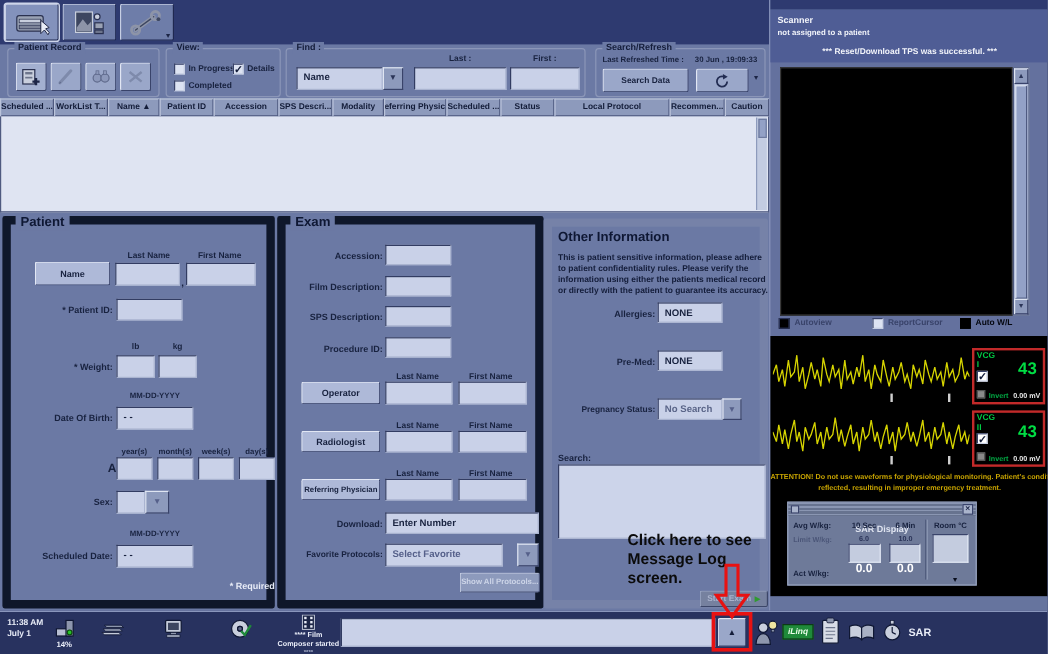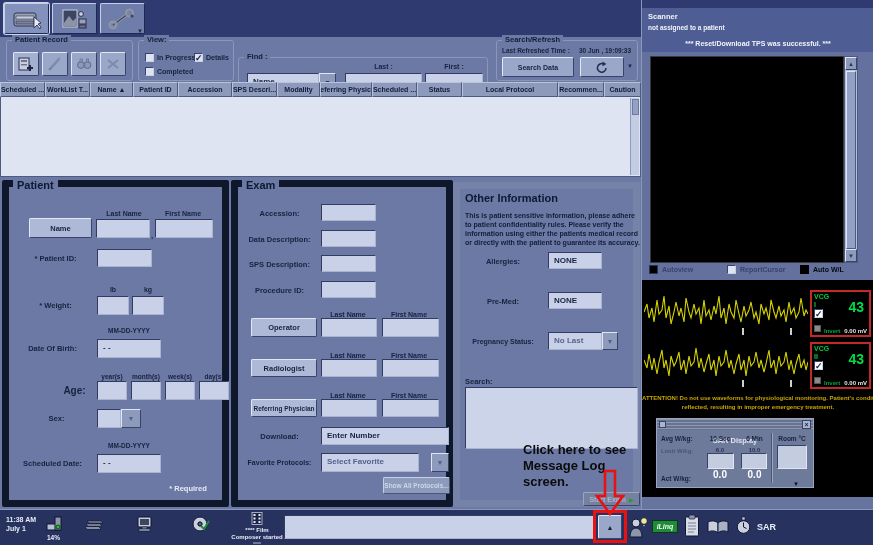--- a/index.html
+++ b/index.html
@@ -2,21 +2,21 @@
 <html><head>
 <meta charset="utf-8">
 <style>
   html,body{margin:0;padding:0;background:#3a4468;}
   *{box-sizing:border-box;}
   .screen{position:relative;width:873px;height:545px;overflow:hidden;background:#6b79a4;
     font-family:"Liberation Sans",sans-serif;-webkit-font-smoothing:antialiased;}
   .a{position:absolute;}
   .l{position:absolute;font-weight:bold;color:#18223f;font-size:8px;white-space:nowrap;line-height:10px;}
   .lc{text-align:center;}
-  .lr{text-align:center;}
+  .lr{text-align:right;}
   .inp{position:absolute;background:#c9d1e8;border:1px solid;border-color:#323c62 #aab4d0 #aab4d0 #323c62;
     font-size:8px;font-weight:bold;color:#18223f;padding:3px 0 0 5px;}
   .btn{position:absolute;background:#aeb9d8;border:1px solid;border-color:#e2e7f4 #39436a #39436a #e2e7f4;
     font-size:7.5px;font-weight:bold;color:#18223f;display:flex;align-items:center;justify-content:center;
     border-radius:2px;white-space:nowrap;}
   .rbtn{background:#9aa7c9;}
   .darr{position:absolute;background:#8d9abc;border:1px solid;border-color:#dfe5f2 #39436a #39436a #dfe5f2;
     color:#2b3558;display:flex;align-items:center;justify-content:center;font-size:7px;}
   .gb{position:absolute;border:1px solid #8b96b8;border-radius:3px;}
   .gbt{position:absolute;top:-6px;left:5px;background:#6b79a4;padding:0 3px;font-size:7.5px;font-weight:bold;
@@ -103,21 +103,21 @@
   <div class="gb" style="left:138px;top:40px;width:96px;height:41px;">
     <span class="gbt">View:</span>
     <span class="cb" style="left:6px;top:12px;"></span>
     <span class="l" style="left:18px;top:12px;font-size:7px;">In Progress</span>
     <span class="cb" style="left:6px;top:26px;"></span>
     <span class="l" style="left:18px;top:26px;font-size:7px;">Completed</span>
     <span class="cb" style="left:55px;top:12px;">✓</span>
     <span class="l" style="left:67px;top:12px;font-size:7px;">Details</span>
   </div>
 
-  <div class="gb" style="left:238px;top:57px;width:250px;height:41px;">
+  <div class="gb" style="left:238px;top:40px;width:250px;height:41px;">
     <span class="gbt">Find :</span>
     <div class="inp" style="left:8px;top:15px;width:72px;height:19px;">
       <span>Name</span>
     </div>
     <div class="darr" style="left:80px;top:15px;width:17px;height:19px;">▼</div>
     <span class="l lc" style="left:106px;top:4px;width:77px;font-size:7px;">Last :</span>
     <div class="inp" style="left:106px;top:15px;width:77px;height:19px;"></div>
     <span class="l lc" style="left:186px;top:4px;width:58px;font-size:7px;">First :</span>
     <div class="inp" style="left:186px;top:15px;width:58px;height:19px;"></div>
   </div>
@@ -198,21 +198,21 @@
     <div class="inp" style="left:88px;top:267px;width:64px;height:19px;">
       <span>- -</span>
     </div>
     <span class="l lr" style="left:138px;top:297px;width:82px;color:#e8ecf7;font-size:7.5px;">* Required</span>
   </div>
 
   <div class="panel" style="left:231px;top:180px;width:222px;height:327px;">
     <span class="ptitle">Exam</span>
     <span class="l lr" style="left:2px;top:22px;width:79px;font-size:7.5px;">Accession:</span>
     <div class="inp" style="left:83px;top:17px;width:55px;height:17px;"></div>
-    <span class="l lr" style="left:2px;top:48px;width:79px;font-size:7.5px;">Data Description:</span>
+    <span class="l lr" style="left:2px;top:48px;width:79px;font-size:7.5px;">Film Description:</span>
     <div class="inp" style="left:83px;top:43px;width:55px;height:17px;"></div>
     <span class="l lr" style="left:2px;top:73px;width:79px;font-size:7.5px;">SPS Description:</span>
     <div class="inp" style="left:83px;top:68px;width:55px;height:17px;"></div>
     <span class="l lr" style="left:2px;top:99px;width:79px;font-size:7.5px;">Procedure ID:</span>
     <div class="inp" style="left:83px;top:94px;width:55px;height:17px;"></div>
 
     <span class="l lc" style="left:81px;top:123px;width:58px;font-size:7px;">Last Name</span>
     <span class="l lc" style="left:141px;top:123px;width:60px;font-size:7px;">First Name</span>
     <div class="btn" style="left:13px;top:131px;width:66px;height:19px;">
       <span>Operator</span>
@@ -256,21 +256,21 @@
     <span class="l lr" style="left:0;top:68px;width:86px;font-size:7.5px;">Allergies:</span>
     <div class="inp" style="left:88px;top:63px;width:54px;height:17px;">
       <span>NONE</span>
     </div>
     <span class="l lr" style="left:0;top:108px;width:86px;font-size:7.5px;">Pre-Med:</span>
     <div class="inp" style="left:88px;top:103px;width:54px;height:17px;">
       <span>NONE</span>
     </div>
     <span class="l lr" style="left:0;top:148px;width:86px;font-size:7px;">Pregnancy Status:</span>
     <div class="inp" style="left:88px;top:143px;width:54px;height:18px;color:#5a6588;">
-      <span>No Last</span>
+      <span>No Search</span>
     </div>
     <div class="darr" style="left:142px;top:143px;width:16px;height:18px;color:#55608a;">▼</div>
     <span class="l" style="left:5px;top:188px;font-size:7.5px;">Search:</span>
     <div class="inp" style="left:5px;top:198px;width:173px;height:62px;background:#ccd4ea;"></div>
   </div>
 
   <div class="btn" style="left:583px;top:492px;width:57px;height:14px;background:#76819f;border-color:#9aa5c2 #3c4668 #3c4668 #9aa5c2;font-size:7px;color:#a9b2cc;">
     <span>Start Exam</span>
     <span style="color:#2f9a2f;font-size:6px;margin-left:3px;">▶</span>
   </div>

